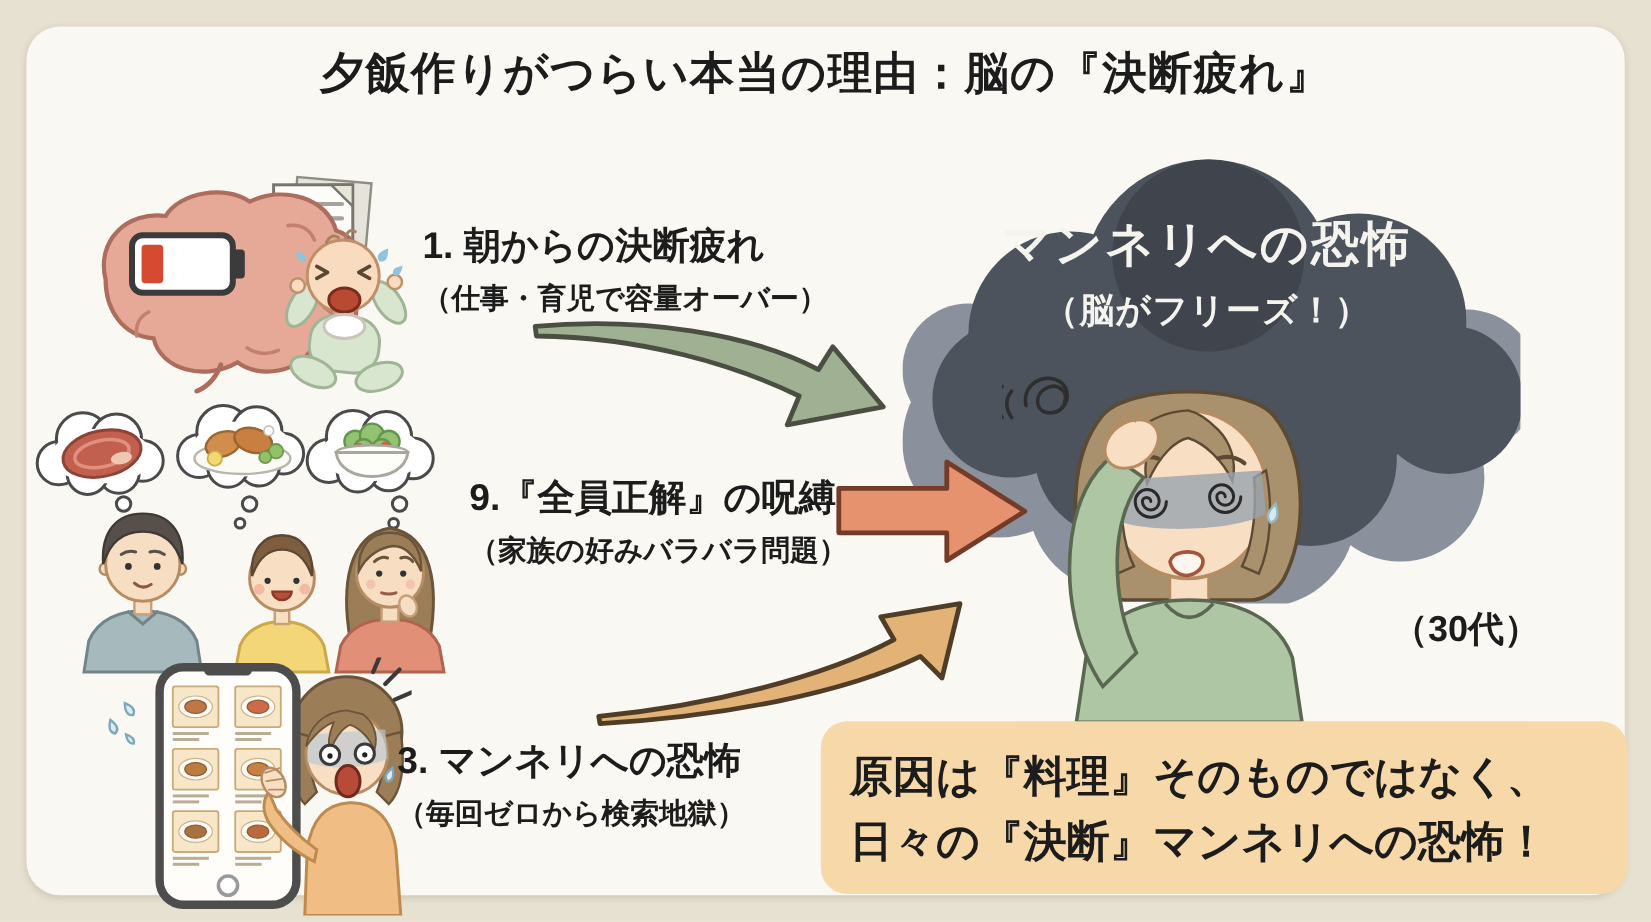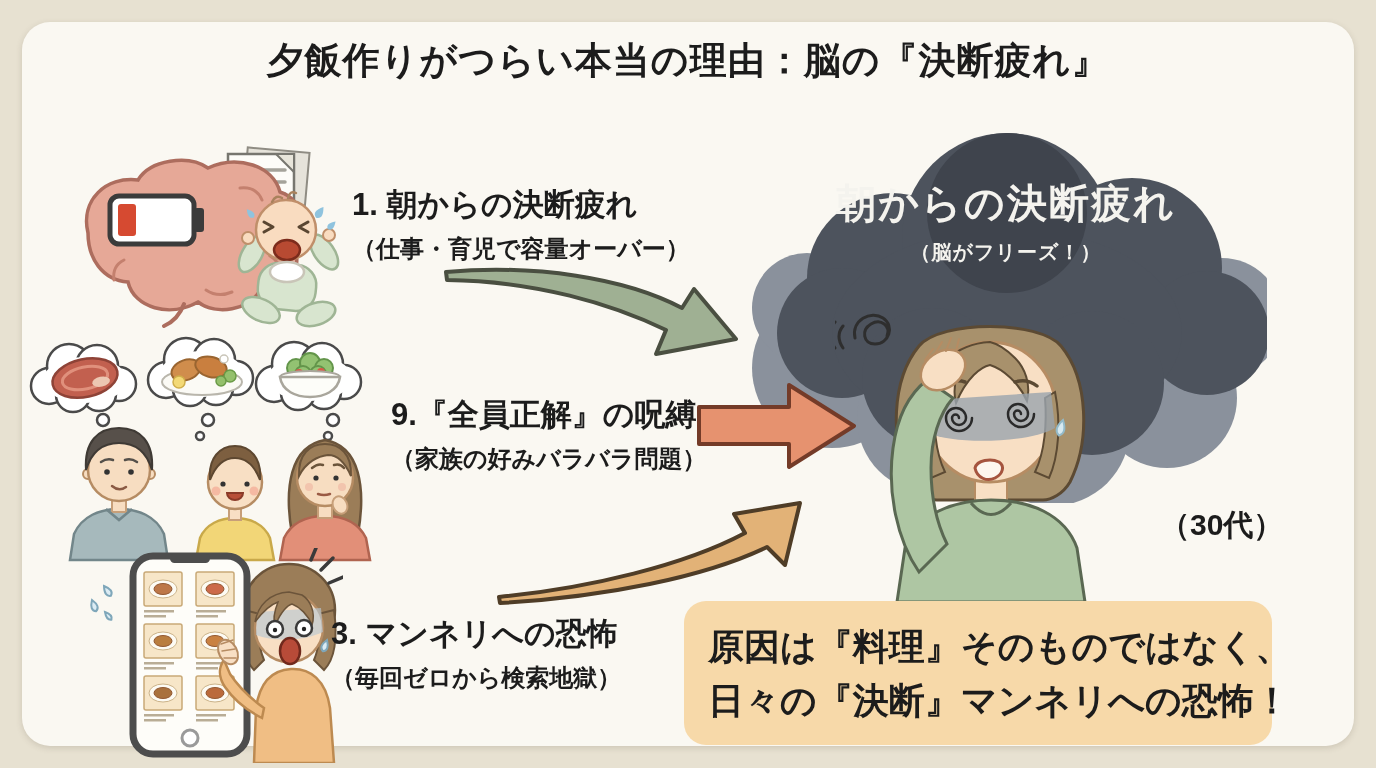--- a/index.html
+++ b/index.html
@@ -15,25 +15,25 @@
         border-radius:28px;box-shadow:0 2px 6px rgba(90,80,60,.18);}
   .abs{position:absolute;}
   .title{left:0;top:36px;width:100%;text-align:center;font-size:37px;font-weight:700;
          color:var(--ink);letter-spacing:1px;}
   .reason{color:var(--ink);}
   .reason .h{font-size:31px;font-weight:700;margin:0;display:block;}
   .reason .s{font-size:24px;font-weight:700;margin-top:7px;display:block;text-align:right;}
   .cloud-text{left:778px;top:176px;width:456px;text-align:center;color:var(--cloud-text);
               font-weight:700;z-index:6;}
   .cloud-text .l1{font-size:40px;display:block;letter-spacing:2px;}
-  .cloud-text .l2{font-size:20px;display:block;margin-top:8px;letter-spacing:1px;}
+  .cloud-text .l2{font-size:29px;display:block;margin-top:8px;letter-spacing:1px;}
   .char-label{left:1160px;top:503px;font-size:30px;font-weight:700;color:var(--ink);
               line-height:1.45;z-index:7;}
   .char-label span{display:block;}
-  .conclusion{left:684px;top:601px;width:588px;height:144px;background:var(--conclusion-bg);
+  .conclusion{left:684px;top:601px;width:672px;height:144px;background:var(--conclusion-bg);
               border-radius:22px;box-sizing:border-box;padding:19px 24px;z-index:7;
               font-size:36px;font-weight:700;color:var(--ink);line-height:1.5;}
   .conclusion span{display:block;white-space:nowrap;}
   svg{display:block;}
   .z2{z-index:2}.z3{z-index:3}.z4{z-index:4}.z5{z-index:5}
 </style>
 </head>
 <body>
 
 <div id="canvas">
@@ -316,21 +316,21 @@
       <circle cx="455" cy="215" r="62"></circle>
         <circle cx="90" cy="215" r="65"></circle>
       <ellipse cx="255" cy="215" rx="175" ry="105"></ellipse>
       <circle cx="180" cy="260" r="70"></circle>
         <circle cx="340" cy="265" r="72"></circle>
     </g>
     <circle cx="255" cy="95" r="80" fill="#3f444d"></circle>
   </svg>
 
   <div class="abs cloud-text">
-    <span class="l1">朝からの決断疲れ</span>
+    <span class="l1">マンネリへの恐怖</span>
     <span class="l2">（脳がフリーズ！）</span>
   </div>
 
   <svg class="abs z5" style="left:835px;top:272px" width="310" height="330" viewBox="0 0 310 330">
     <g fill="none" stroke="#2e2e2e" stroke-width="3" stroke-linecap="round">
       <path d="M20,66 C16,48 36,38 48,46 C60,54 54,72 40,72 C28,72 26,58 36,52 C46,46 56,54 52,64"></path>
       <path d="M8,54 q-8,10 0,22"></path>
         <path d="M0,50 q-10,12 0,26"></path>
     </g>
     <path d="M75,210 C55,170 56,108 84,74 C106,48 204,48 226,74 C254,108 255,170 235,210

